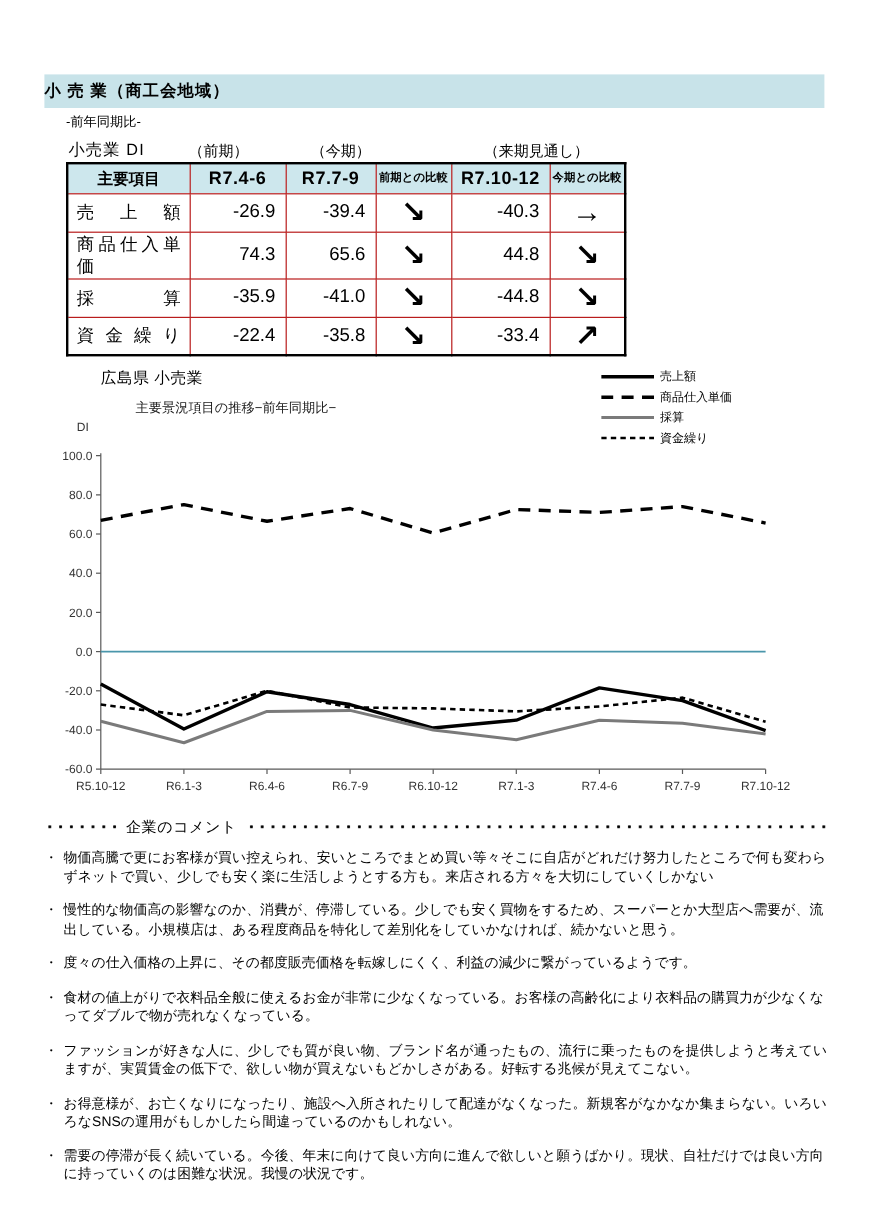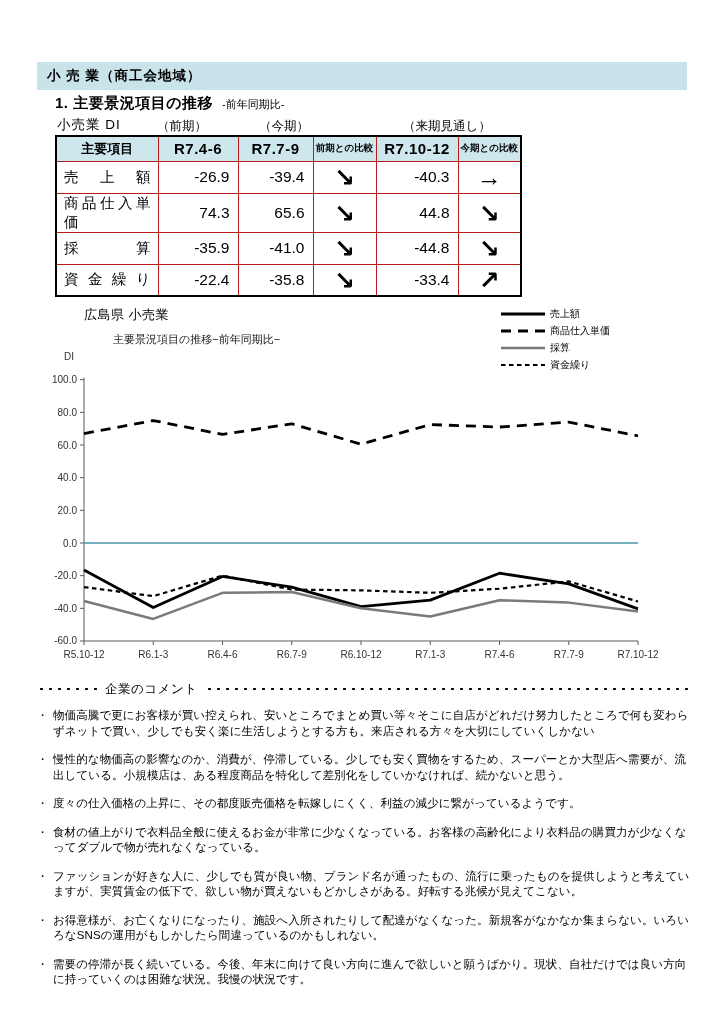--- a/index.html
+++ b/index.html
@@ -4,21 +4,21 @@
 <style>
   html,body{margin:0;padding:0;background:#ffffff;}
   .page{
     position:relative;width:724px;height:1024px;background:#fff;overflow:hidden;
     font-family:"Liberation Sans","DejaVu Sans",sans-serif;color:#000;
   }
   
   .header-bar{
     position:absolute;left:37px;top:62px;width:650px;height:28px;
     background:#c8e3e9;display:flex;align-items:center;
-    font-size:13.5px;font-weight:bold;padding-left:10px;box-sizing:border-box;
+    font-size:13.5px;font-weight:bold;box-sizing:border-box;
     letter-spacing:1px;
   }
   
   .section-title{position:absolute;left:55px;top:94px;display:flex;align-items:baseline;gap:9px;}
   .section-title .main{font-size:15px;font-weight:bold;letter-spacing:.5px;}
   .section-title .sub{font-size:11px;font-weight:normal;}
   
   .tbl-caption{position:absolute;top:116px;left:57px;font-size:13.5px;letter-spacing:1px;}
   .period-label{position:absolute;top:118px;font-size:12.5px;transform:translateX(-50%);white-space:nowrap;}
   
@@ -62,21 +62,20 @@
 </head>
 <body>
 
 <div class="page">
 
   <div class="header-bar">
     <span>小 売 業（商工会地域）</span>
   </div>
 
   <div class="section-title">
-    <span class="main">1. 主要景況項目の推移</span>
     <span class="sub">-前年同期比-</span>
   </div>
 
   <div class="tbl-caption">小売業 DI</div>
   <div class="period-label" style="left:182px">（前期）</div>
   <div class="period-label" style="left:284px">（今期）</div>
   <div class="period-label" style="left:447px">（来期見通し）</div>
 
   <table class="di-table">
     <colgroup>

